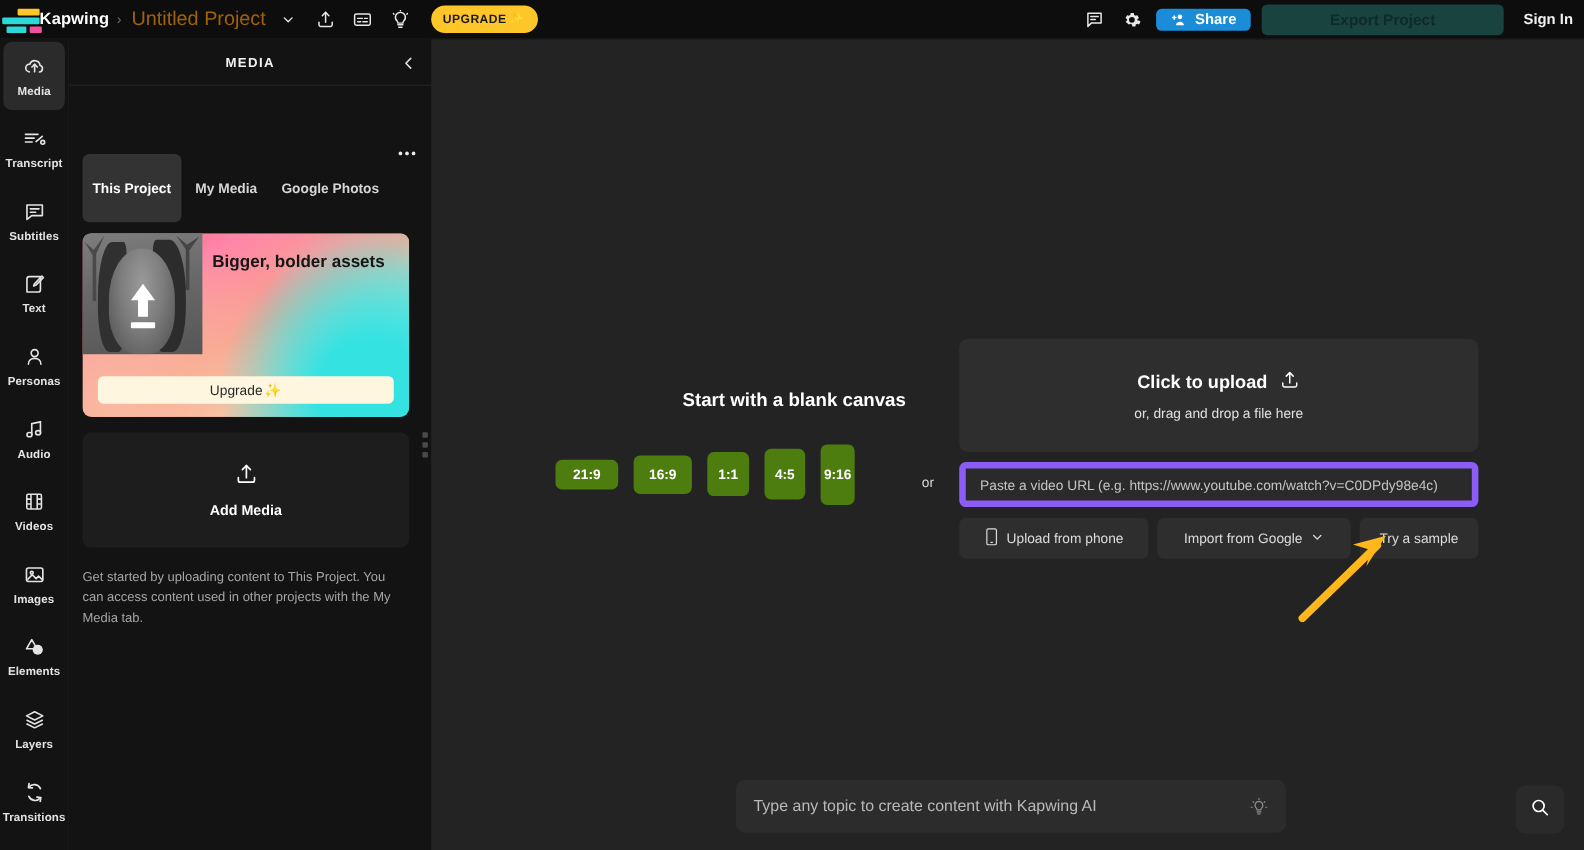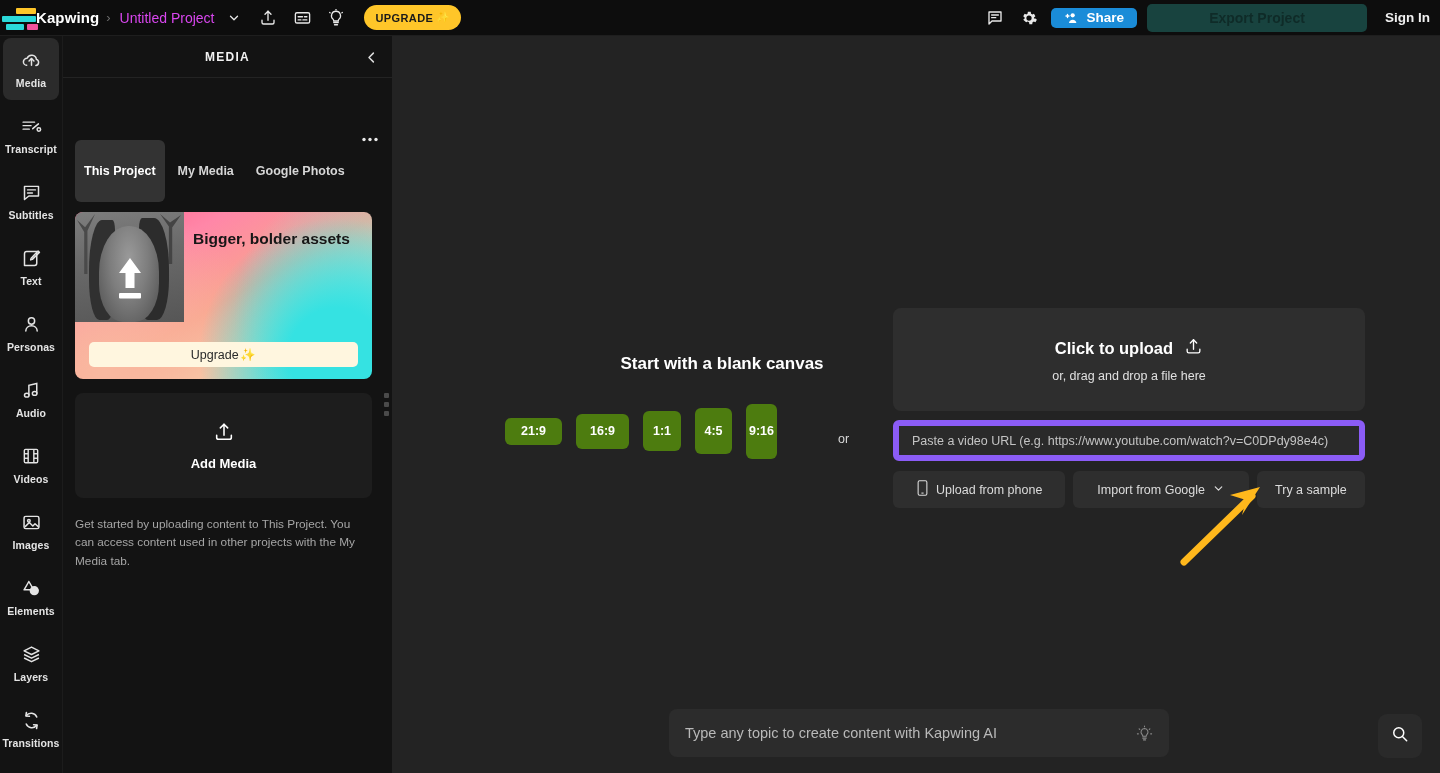--- a/index.html
+++ b/index.html
@@ -21,21 +21,21 @@
   }
   .logo-wrap { display:flex; align-items:center; gap:0; padding-left:2px; }
   .logo-mark { width: 34px; height: 24px; position: relative; }
   .logo-mark i { position:absolute; display:block; border-radius:1px; }
   .lb1 { left:14px; top:2px;  width:20px; height:6px; background:#FFC629; }
   .lb2 { left:0px;  top:10px; width:34px; height:6px; background:#2BD9D9; }
   .lb3 { left:4px;  top:18px; width:18px; height:6px; background:#2BD9D9; }
   .lb4 { left:25px; top:18px; width:11px; height:6px; background:#F2529D; }
   .brand { font-size:15px; font-weight:bold; color:#fff; letter-spacing:.1px; }
   .crumb-sep { color:#6d6d6d; font-size:13px; margin:0 9px 0 7px; }
-  .project-name { font-size:14px; color:#d946ef; }
+  .project-name { font-size:18px; color:#a16207; }
   .tb-icon {
     width:28px; height:28px; display:flex; align-items:center; justify-content:center;
     color:#e8e8e8; cursor:pointer; border-radius:4px;
   }
   .tb-gap { margin-left: 6px; }
   .upgrade-pill {
     margin-left: 14px;
     background:#FFC629; color:#1a1a1a;
     font-size:11px; font-weight:bold; letter-spacing:.4px;
     padding:6px 11px; border-radius:13px;
@@ -161,21 +161,21 @@
     background:#4d7c0f; border-radius:6px; color:#fff; font-size:12.5px; font-weight:bold;
     display:flex; align-items:center; justify-content:center; cursor:pointer;
   }
   .r219 { width:57px; height:27px; }
   .r169 { width:53px; height:35px; }
   .r11  { width:38px; height:40px; }
   .r45  { width:37px; height:46px; }
   .r916 { width:31px; height:55px; }
   .or-label { position:absolute; left:446px; top:396px; font-size:12.5px; color:#d8d8d8; }
 
-  .uploadcol { position:absolute; left:501px; top:272px; width:472px; }
+  .uploadcol { position:absolute; left:480px; top:272px; width:472px; }
   .dropzone {
     width:472px; height:103px; background:#2e2e2e; border-radius:8px;
     display:flex; flex-direction:column; align-items:center; justify-content:center;
     gap:9px; cursor:pointer;
   }
   .dz-main { font-size:16.5px; font-weight:bold; color:#ffffff; display:flex; align-items:center; gap:11px; }
   .dz-sub { font-size:12.5px; color:#e0e0e0; }
   .urlbox {
     margin-top:9px; width:472px; height:41px;
     background:#2a2a2a; border:6px solid #8b5cf6; border-radius:6px;

